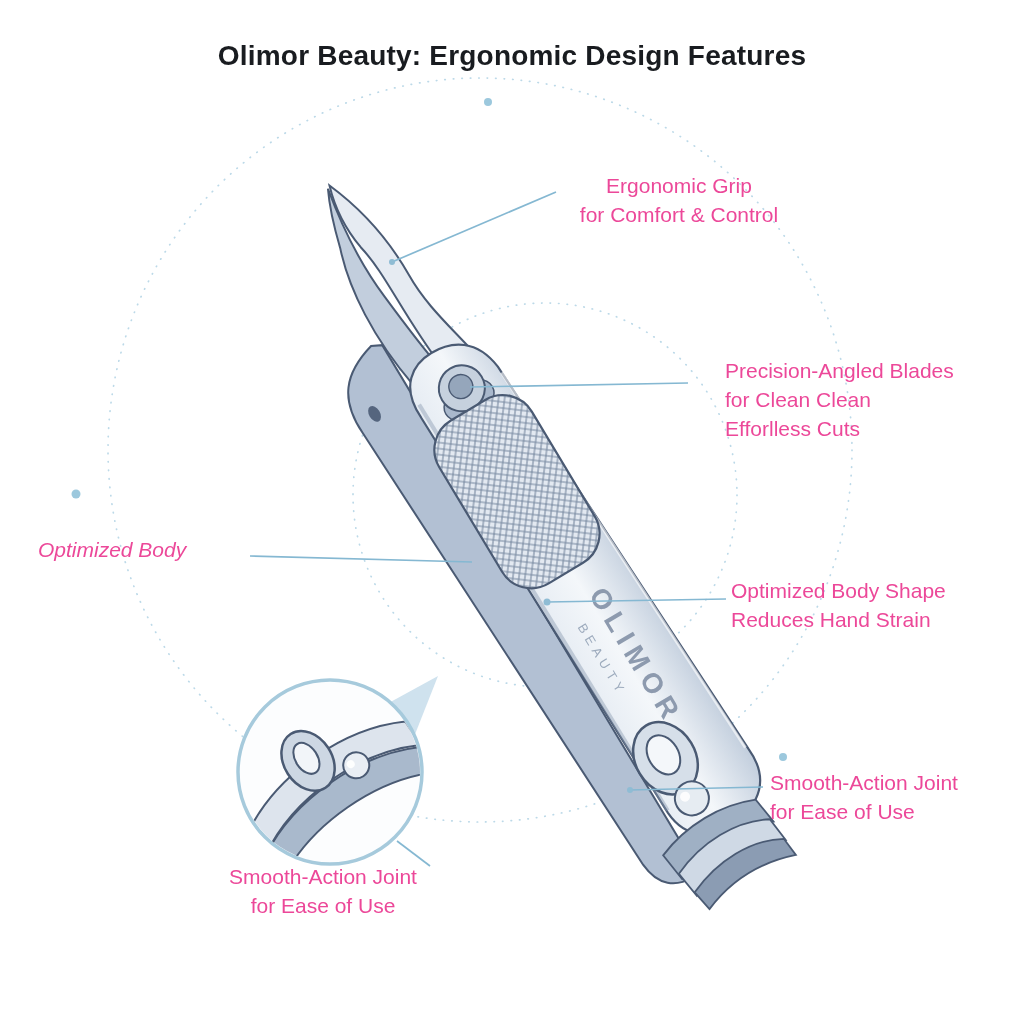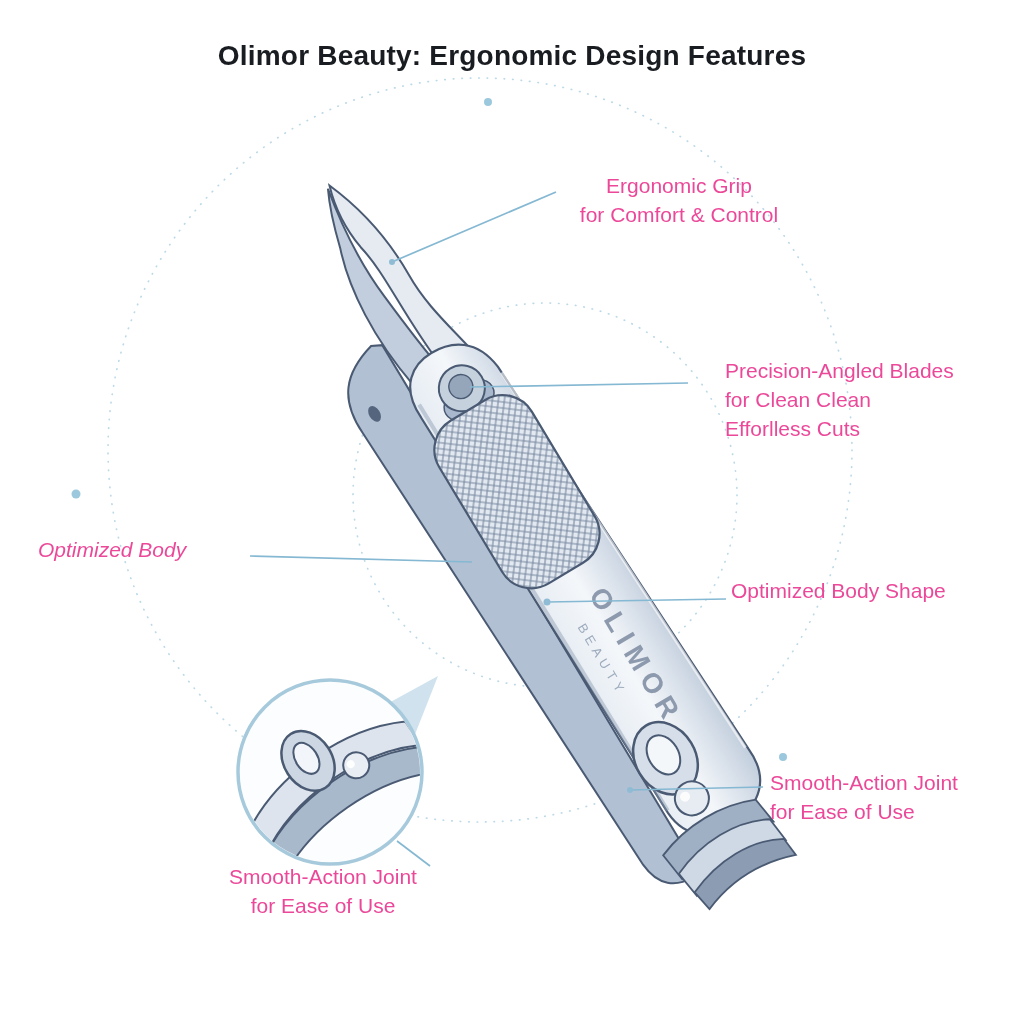--- a/index.html
+++ b/index.html
@@ -129,20 +129,21 @@
     <div>for Clean Clean</div>
     <div>Efforlless Cuts</div>
   </div>
 
   <div class="callout left" id="co-optimized-body-left">
     <div>Optimized Body</div>
   </div>
 
   <div class="callout left" id="co-optimized-body-shape">
     <div>Optimized Body Shape</div>
+    <div>Reduces Hand Strain</div>
   </div>
 
   <div class="callout left" id="co-smooth-joint-right">
     <div>Smooth-Action Joint</div>
     <div>for Ease of Use</div>
   </div>
 
   <div class="callout center" id="co-smooth-joint-bottom">
     <div>Smooth-Action Joint</div>
     <div>for Ease of Use</div>

